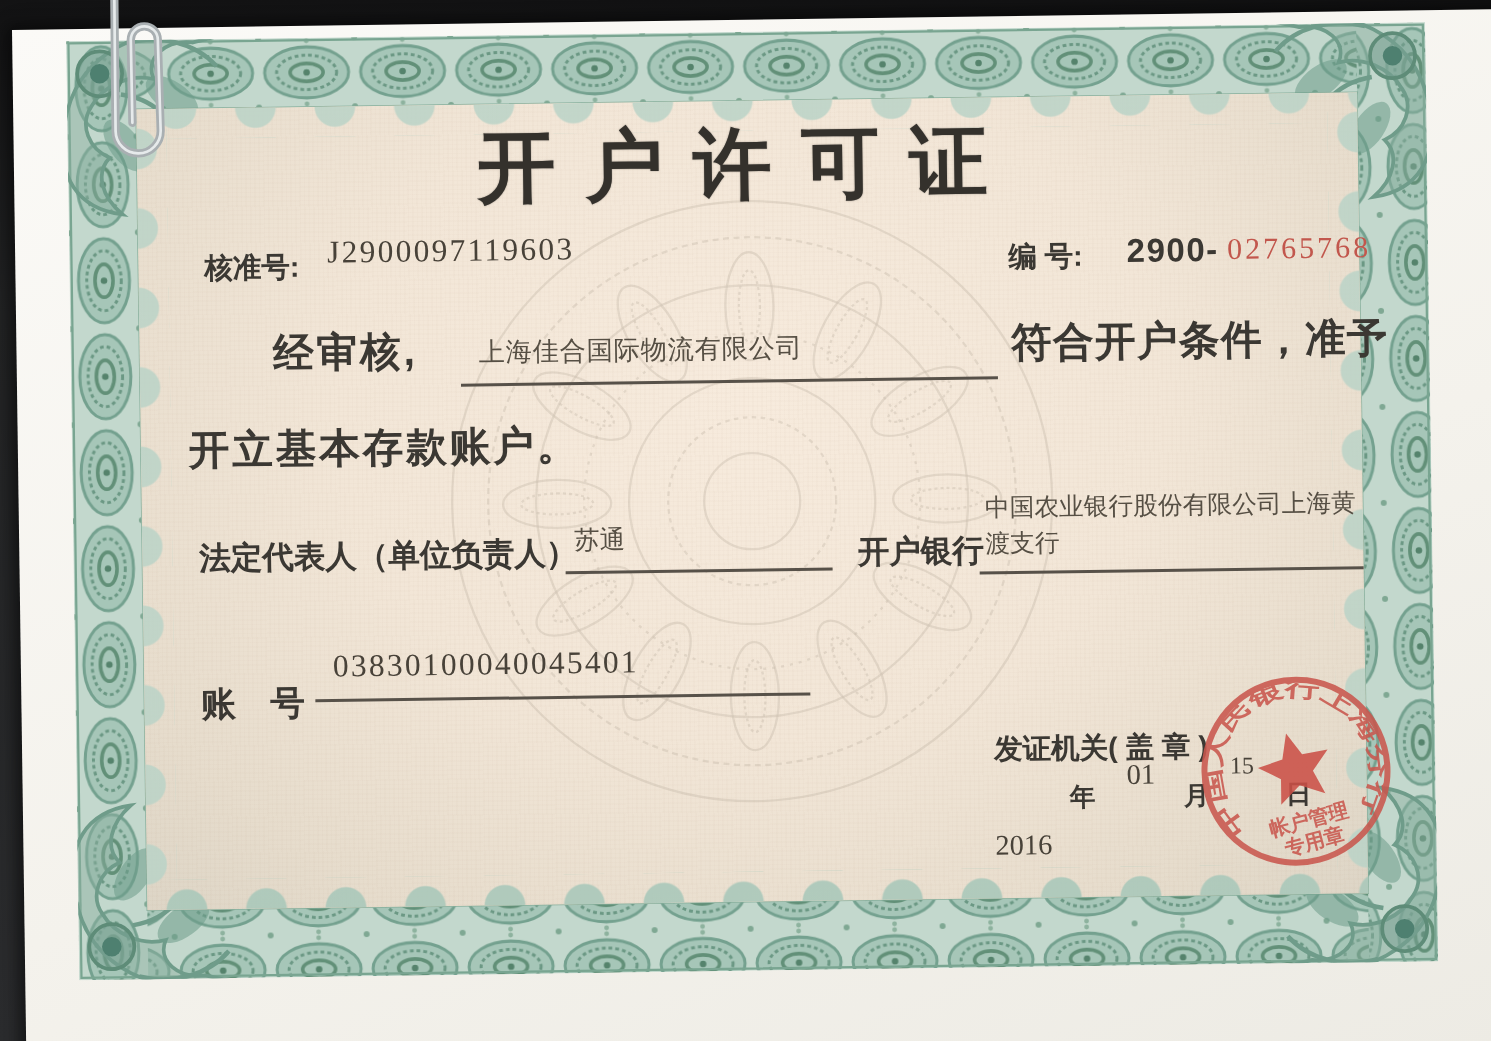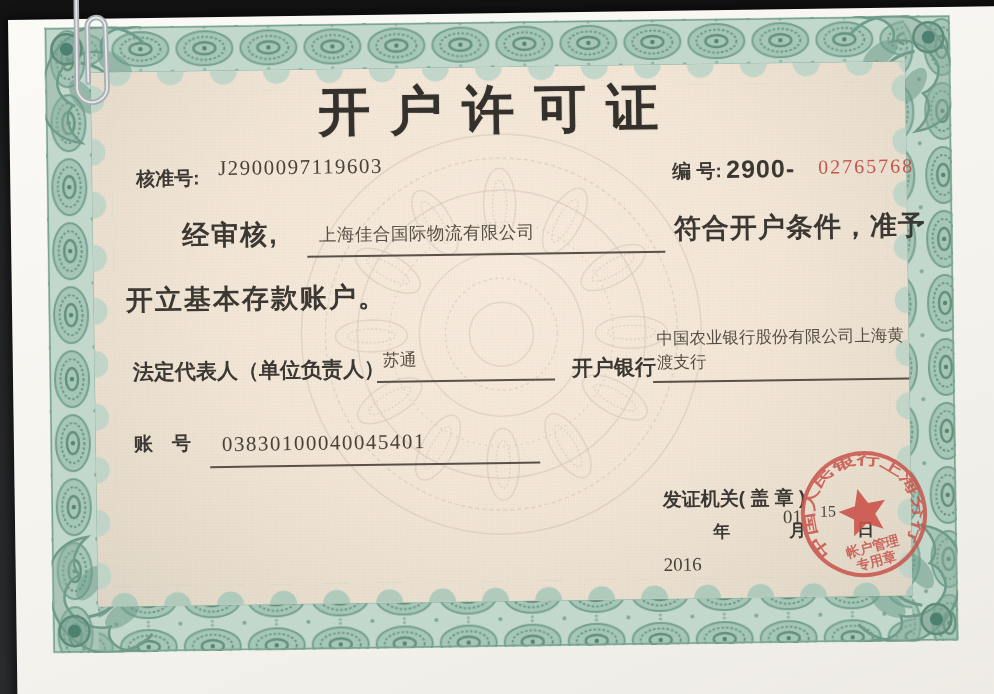--- a/index.html
+++ b/index.html
@@ -156,45 +156,45 @@
       <div class="scal scal-bottom"></div>
       <div class="scal scal-left"></div>
       <div class="scal scal-right"></div>
 
       <div class="abs title">开户许可证</div>
 
       <div class="abs lbl" style="left:90px;top:140px;font-size:19px;text-align:center;">核准号:</div>
       <div class="abs ser" style="left:172px;top:131px;font-size:21px;letter-spacing:1.5px;">J2900097119603</div>
 
       <div class="abs lbl" style="left:626px;top:140px;font-size:19px;">编 号:</div>
-      <div class="abs lbl" style="left:680px;top:137px;font-size:25px;letter-spacing:1px;">2900-</div>
+      <div class="abs lbl" style="left:705px;top:137px;font-size:22px;letter-spacing:1px;">2900-</div>
       <div class="abs ser red" style="left:772px;top:139px;font-size:20px;letter-spacing:2px;">02765768</div>
 
       <div class="abs lbl" style="left:135px;top:192px;font-size:27px;letter-spacing:2px;">经审核,</div>
       <div class="abs small-ser" style="left:272px;top:199px;font-size:17.5px;letter-spacing:.5px;">上海佳合国际物流有限公司</div>
       <div class="uline" style="left:260px;top:232px;width:358px;"></div>
       <div class="abs lbl" style="left:627px;top:192px;font-size:27px;letter-spacing:1px;">符合开户条件，准予</div>
       <div class="abs lbl" style="left:78px;top:256px;font-size:27px;letter-spacing:2px;">开立基本存款账户。</div>
 
       <div class="abs lbl" style="left:84px;top:332px;font-size:21px;">法定代表人（单位负责人）</div>
       <div class="abs small-ser" style="left:334px;top:326px;font-size:17px;">苏通</div>
       <div class="uline" style="left:328px;top:358px;width:178px;"></div>
 
       <div class="abs lbl" style="left:523px;top:334px;font-size:21px;">开户银行</div>
       <div class="abs small-ser" style="left:608px;top:308px;font-size:16.5px;width:258px;white-space:normal;line-height:24px;">中国农业银行股份有限公司上海黄渡支行</div>
       <div class="uline" style="left:604px;top:362px;width:256px;"></div>
 
-      <div class="abs lbl" style="left:84px;top:405px;font-size:19px;">账　号</div>
+      <div class="abs lbl" style="left:84px;top:428px;font-size:23px;">账　号</div>
       <div class="abs ser" style="left:172px;top:407px;font-size:21px;letter-spacing:1.5px;">03830100040045401</div>
       <div class="uline" style="left:160px;top:441px;width:330px;"></div>
 
       <div class="abs lbl" style="left:612px;top:468px;font-size:19px;">发证机关( 盖 章 )</div>
       <div class="abs ser" style="left:612px;top:492px;font-size:19px;margin-top:43px;">2016</div>
       <div class="abs lbl" style="left:662px;top:502px;font-size:17px;">年</div>
-      <div class="abs ser" style="left:732px;top:489px;font-size:19px;">01</div>
+      <div class="abs ser" style="left:700px;top:489px;font-size:19px;">01</div>
       <div class="abs lbl" style="left:738px;top:502px;font-size:17px;">月</div>
       <div class="abs ser" style="left:769px;top:486px;font-size:16px;">15</div>
       <div class="abs lbl" style="left:806px;top:502px;font-size:17px;">日</div>
 
       <svg class="seal-svg" width="152" height="158" viewBox="0 0 152 158">
         <g transform="rotate(-14 76 78)" opacity=".88">
           <circle cx="76" cy="78" r="61" fill="none" stroke="#c9574e" stroke-width="4"></circle>
           <defs>
             <path id="arcPath" d="M36,108 A50,50 0 1 1 116,108"></path>
           </defs>

